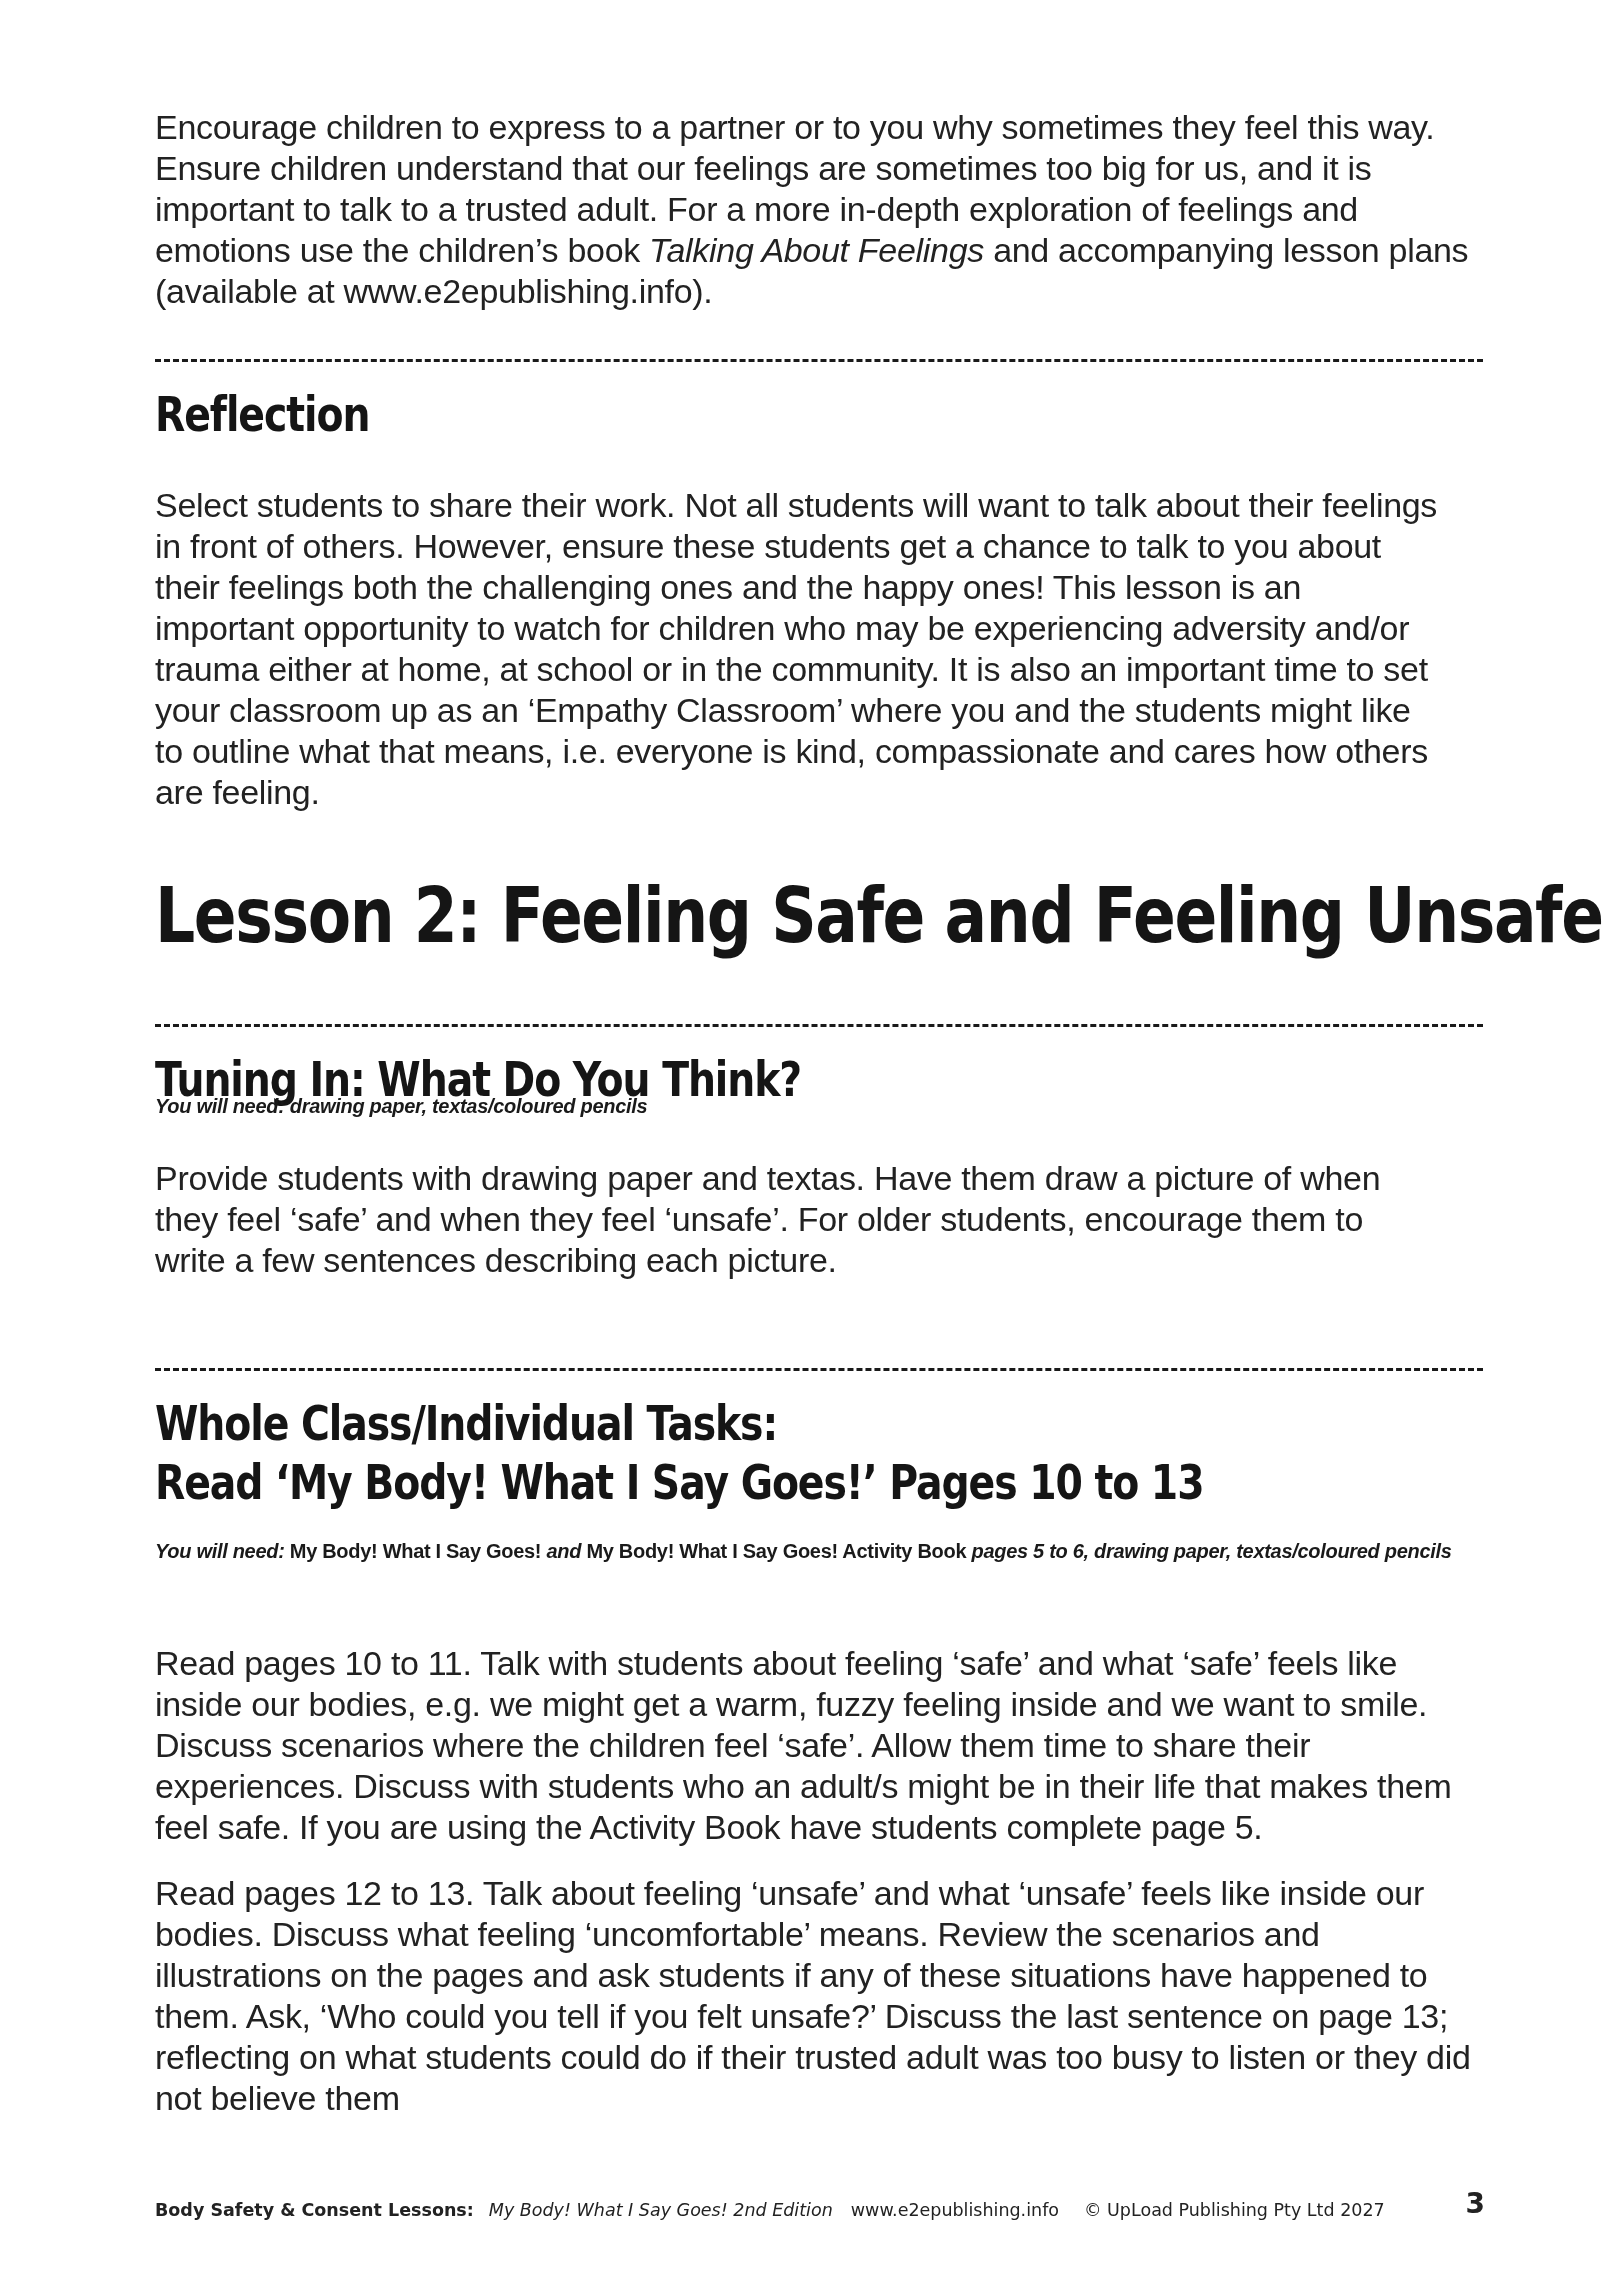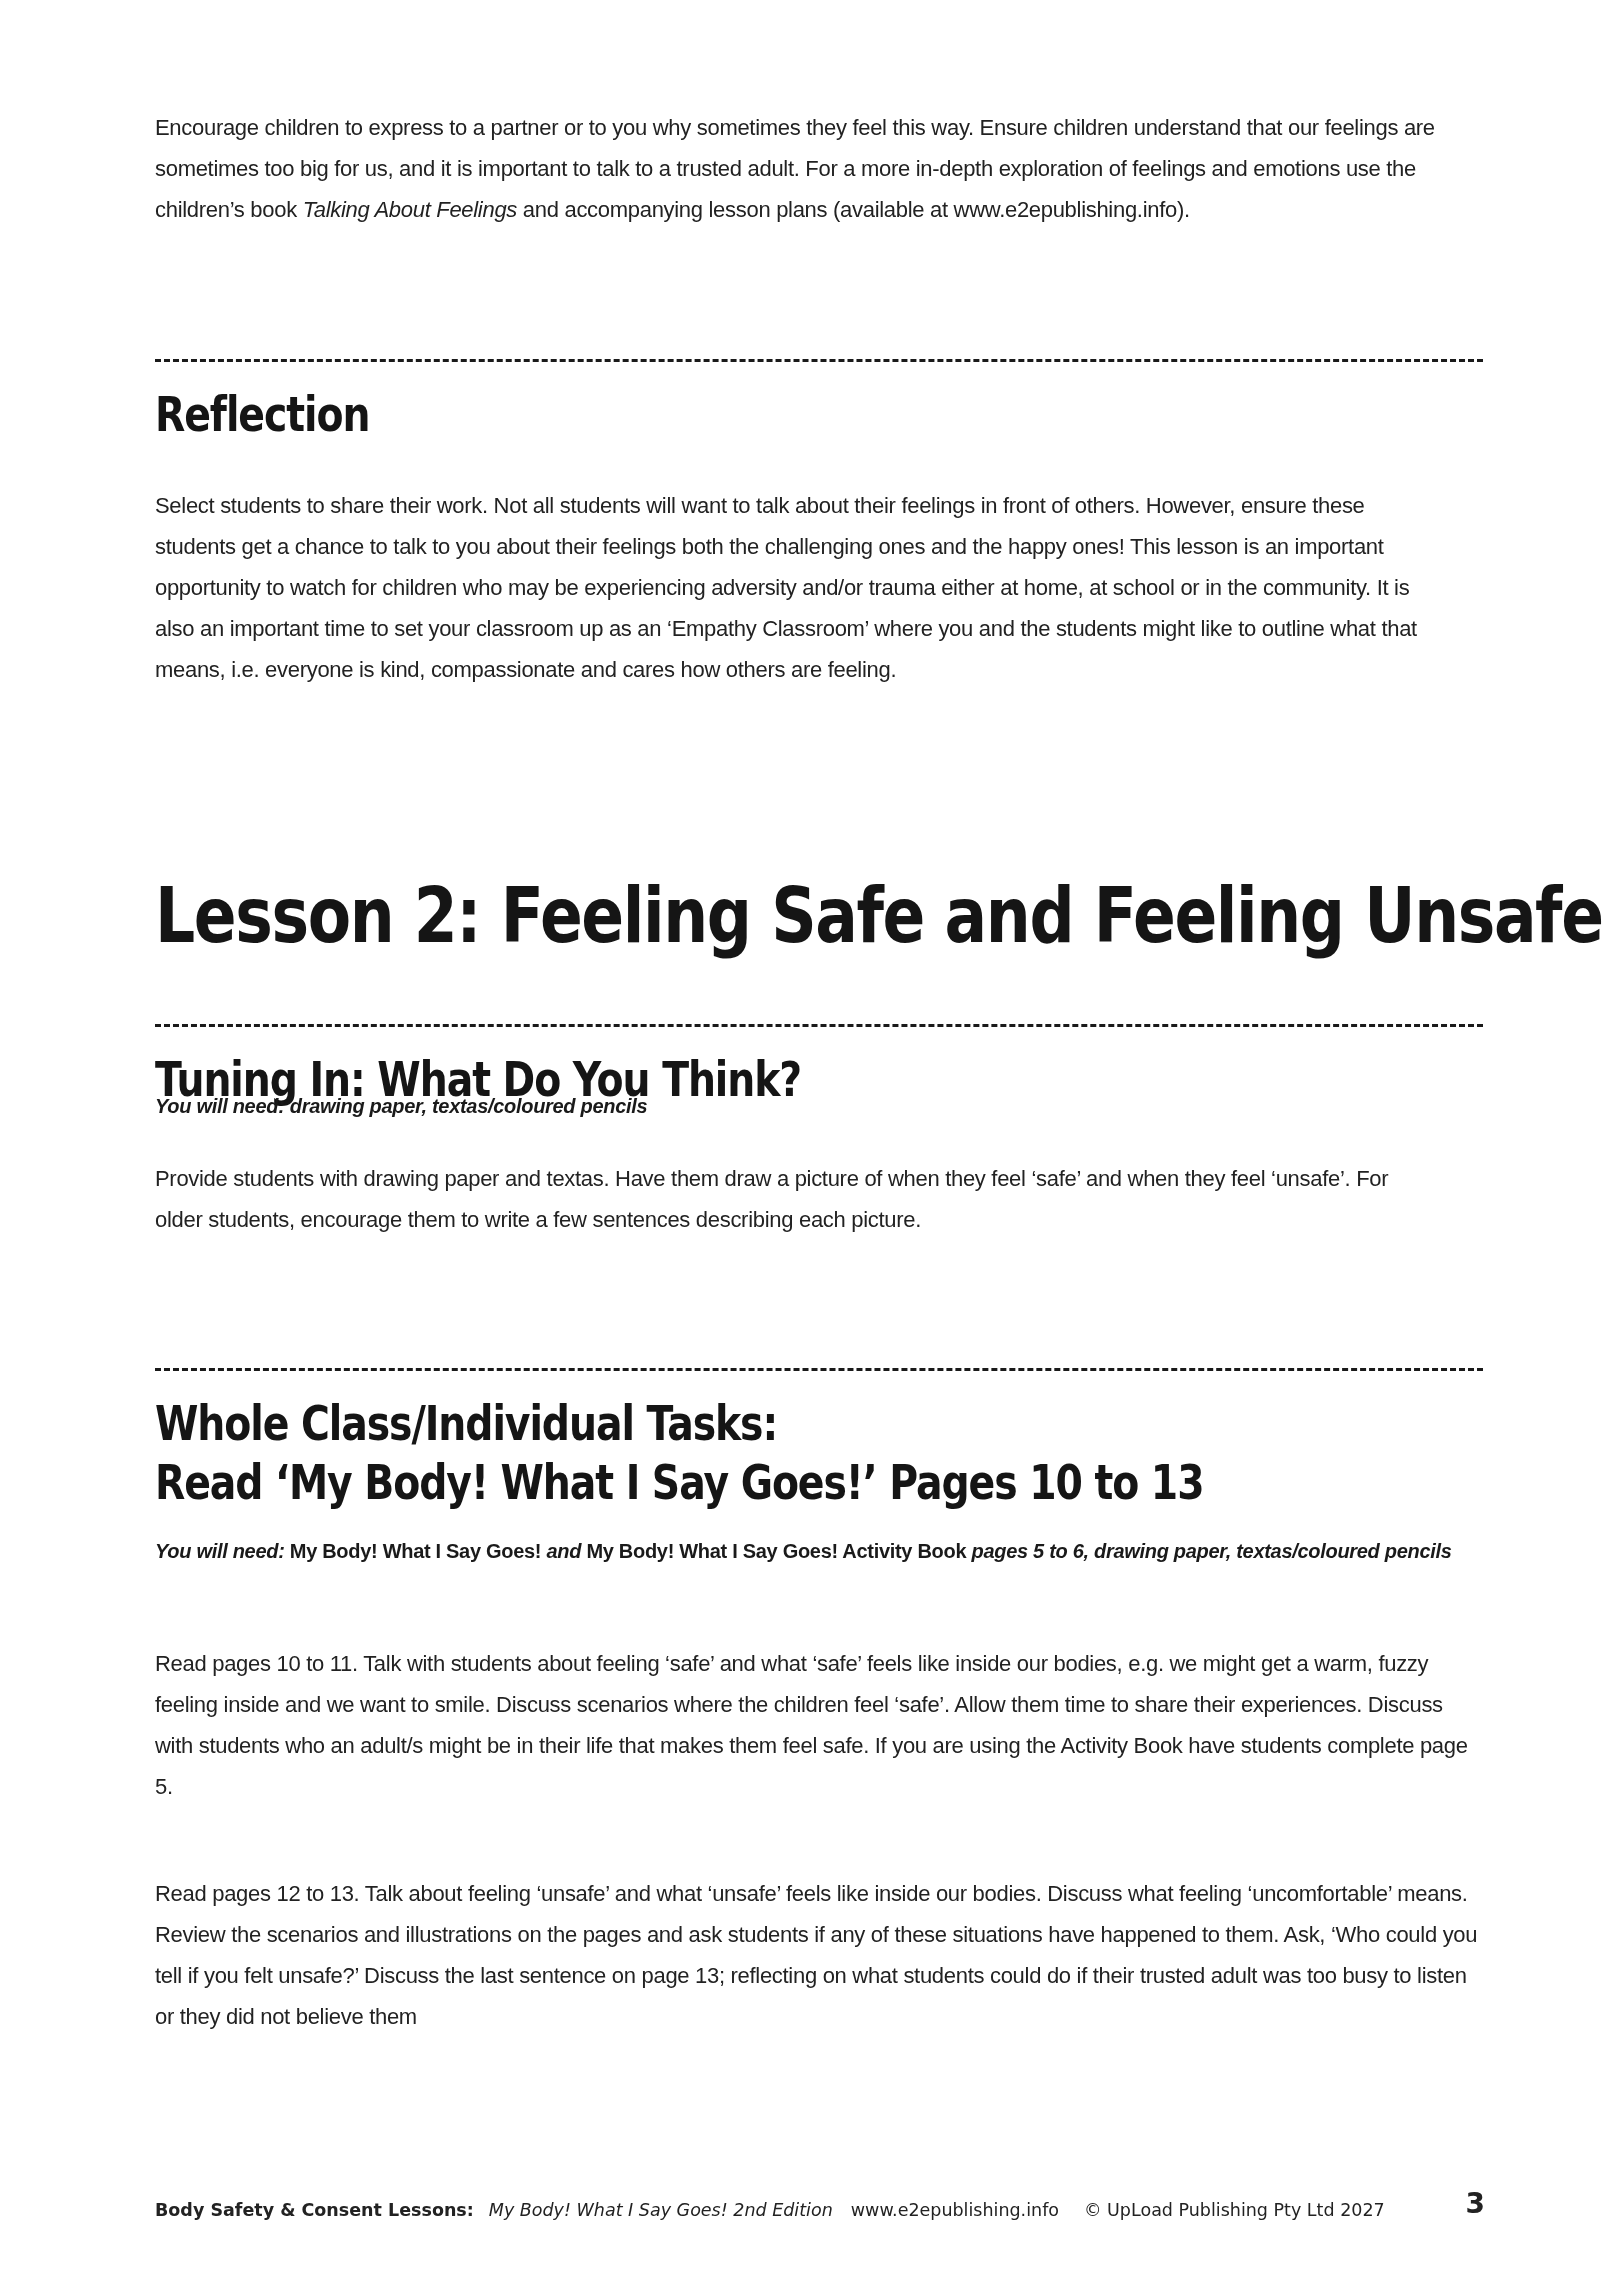--- a/index.html
+++ b/index.html
@@ -2,21 +2,21 @@
 <html style="font-size:13.3px"><head>
 <meta charset="utf-8">
 <style>
   html, body { margin: 0; padding: 0; background: #ffffff; }
   body {
     width: 1623px; height: 2295px; position: relative; overflow: hidden;
     font-family: "Liberation Sans", sans-serif; color: #1a1a1a;
   }
   .page { position: absolute; left: 155px; top: 0; width: 1330px; }
   .body-text {
-    font-size: 22px; line-height: 41px; margin: 0;
+    font-size: 34px; line-height: 41px; margin: 0;
     letter-spacing: -0.3px; color: #222;
   }
   .divider {
     border: none; height: 0; margin: 0;
     border-top: 3.3px dashed #1a1a1a;
     width: 1328px;
   }
   .heading-sm {
     font-family: "DejaVu Sans", sans-serif; font-weight: bold;
     font-size: 48px; line-height: 53px; margin: 0;

